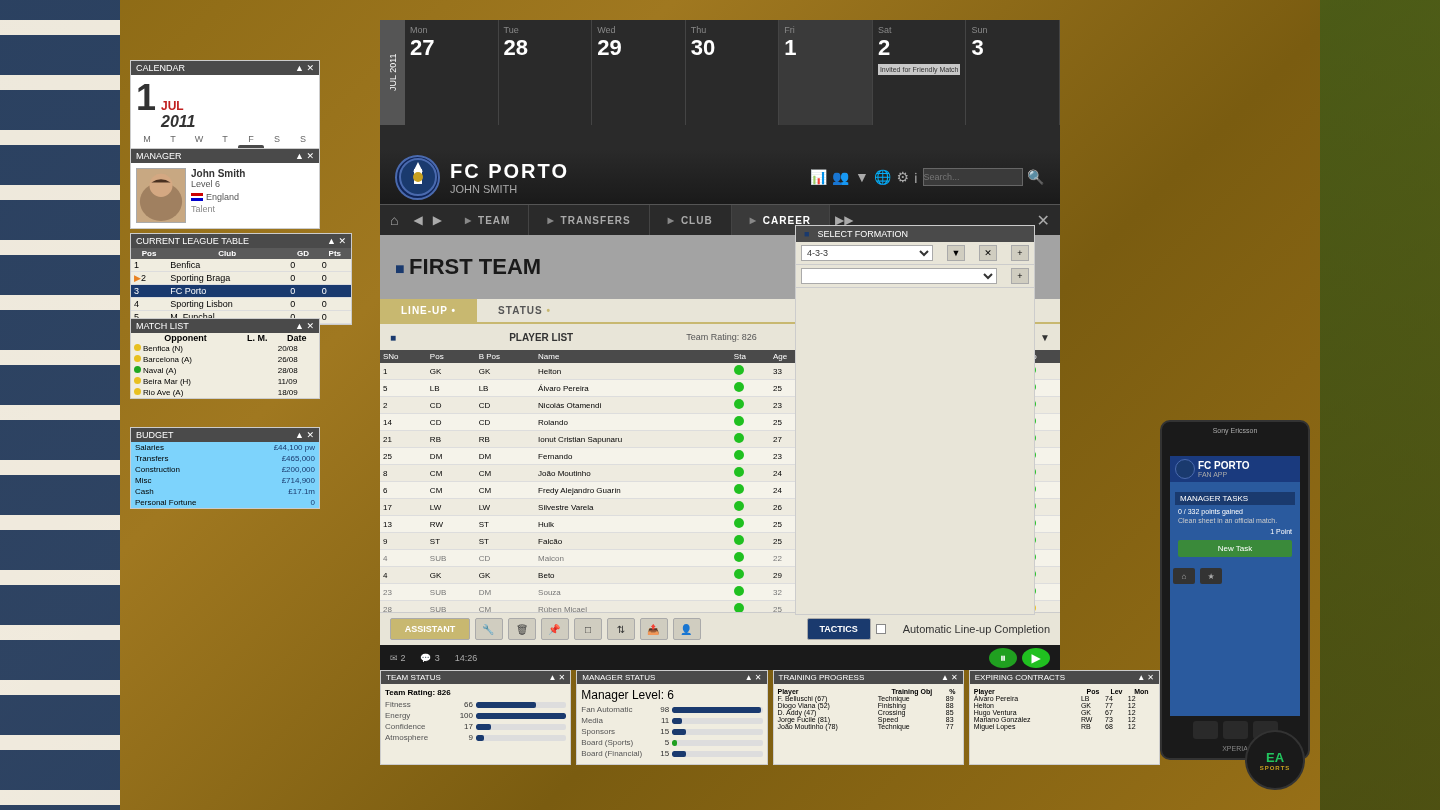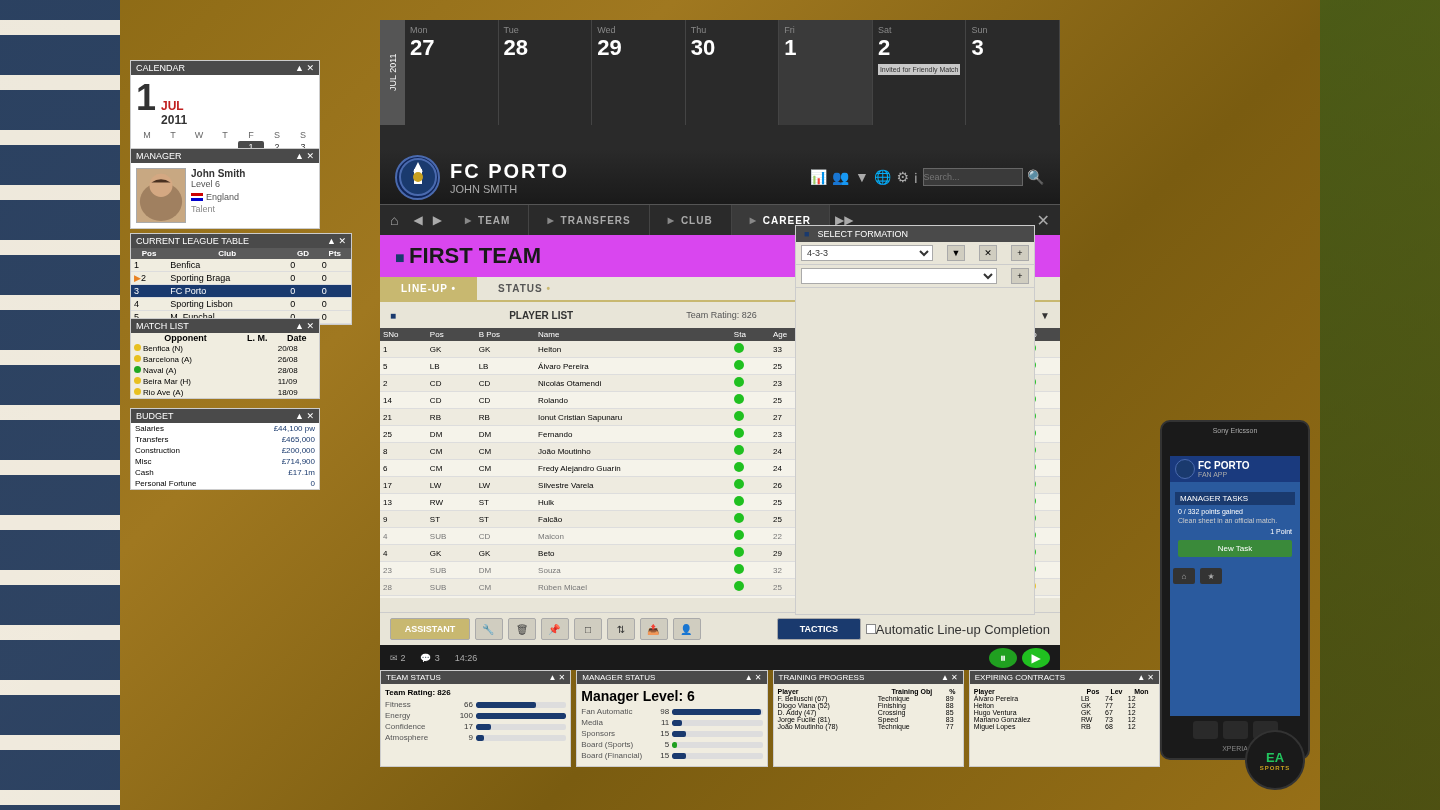--- a/index.html
+++ b/index.html
@@ -175,23 +175,23 @@
     .match-table { width: 100%; border-collapse: collapse; }
     .match-table td { padding: 1px 3px; font-size: 8px; }
     .dot { display: inline-block; width: 7px; height: 7px; border-radius: 50%; margin-right: 2px; }
     .dot-yellow { background: #e8c020; }
     .dot-green { background: #20a820; }
 
     
     .budget-widget {
       position: absolute;
       left: 130px;
-      top: 408px;
+      top: 427px;
       width: 190px;
-      background: #ffffff;
+      background: #7dd3fc;
       border: 1px solid #ccc;
       font-size: 9px;
     }
     .budget-table { width: 100%; border-collapse: collapse; }
     .budget-table td { padding: 1px 4px; font-size: 8px; }
     .budget-table .val { text-align: right; color: #1a3a6e; }
 
     
     .week-bar {
       position: absolute;
@@ -310,25 +310,25 @@
       position: absolute;
       left: 380px;
       top: 235px;
       width: 680px;
       height: 410px;
       background: #e8e5d8;
       overflow: hidden;
     }
 
     .first-team-title {
-      padding: 8px 15px;
+      padding: 19px 15px;
       font-size: 22px;
       font-weight: bold;
       color: #1a1a1a;
-      background: #d946ef;
+      background: #a3a3a3;
     }
     .first-team-title::before { content: '■ '; color: #1a3a6e; font-size: 16px; }
 
     
     .ft-tabs {
       display: flex;
       border-bottom: 2px solid #c8b870;
       background: #e8e5d8;
     }
     .ft-tab {
@@ -429,26 +429,26 @@
     .toolbar-btn.primary {
       background: #c8b870;
       color: #fff;
       width: 80px;
       font-size: 9px;
       font-weight: bold;
     }
     .tactics-btn {
       background: #1a3a6e;
       color: #fff;
-      width: 84px;
+      width: 64px;
       font-size: 9px;
       font-weight: bold;
       margin-left: auto;
     }
-    .auto-lineup { font-size: 13px; color: #333; display: flex; align-items: center; gap: 0; text-align: right; }
+    .auto-lineup { font-size: 11px; color: #333; display: flex; align-items: center; gap: 17px; text-align: right; }
     .checkbox { width: 10px; height: 10px; border: 1px solid #888; background: #fff; }
 
     
     .formation-panel {
       position: absolute;
       left: 795px;
       top: 225px;
       width: 240px;
       height: 390px;
       background: #e8e5d8;
@@ -629,21 +629,21 @@
 <div class="calendar-widget">
   <div class="calendar-header">
     <span>CALENDAR</span>
     <span>▲ ✕</span>
   </div>
   <div class="calendar-month">
     <div style="display:flex; align-items:baseline; gap:5px; padding:2px;">
       <span class="calendar-big-date">1</span>
       <div>
         <div style="font-size:12px;font-weight:bold;color:#c02020;">JUL</div>
-        <div class="calendar-year" style="font-size:12px;">2011</div>
+        <div class="calendar-year" style="font-size:16px;font-style:italic;">2011</div>
       </div>
     </div>
     <div class="cal-grid">
       <span class="day-header">M</span>
       <span class="day-header">T</span>
       <span class="day-header">W</span>
       <span class="day-header">T</span>
       <span class="day-header">F</span>
       <span class="day-header">S</span>
       <span class="day-header">S</span>
@@ -1263,21 +1263,21 @@
       </div>
     </div>
   </div>
 
   <div class="status-panel">
     <div class="status-panel-header">
       <span>MANAGER STATUS</span>
       <span>▲ ✕</span>
     </div>
     <div class="status-panel-content">
-      <div style="font-size:14px;font-weight:bold;margin-bottom:3px;">Manager Level: 6</div>
+      <div style="font-size:12px;font-weight:normal;margin-bottom:3px;">Manager Level: 6</div>
       <div class="stat-bar-row">
         <span class="stat-bar-label">Fan Automatic</span>
         <span class="stat-bar-val">98</span>
         <div class="stat-bar-bg">
             <div class="stat-bar-fill" style="width:98%;"></div>
           </div>
       </div>
       <div class="stat-bar-row">
         <span class="stat-bar-label">Media</span>
         <span class="stat-bar-val">11</span>

